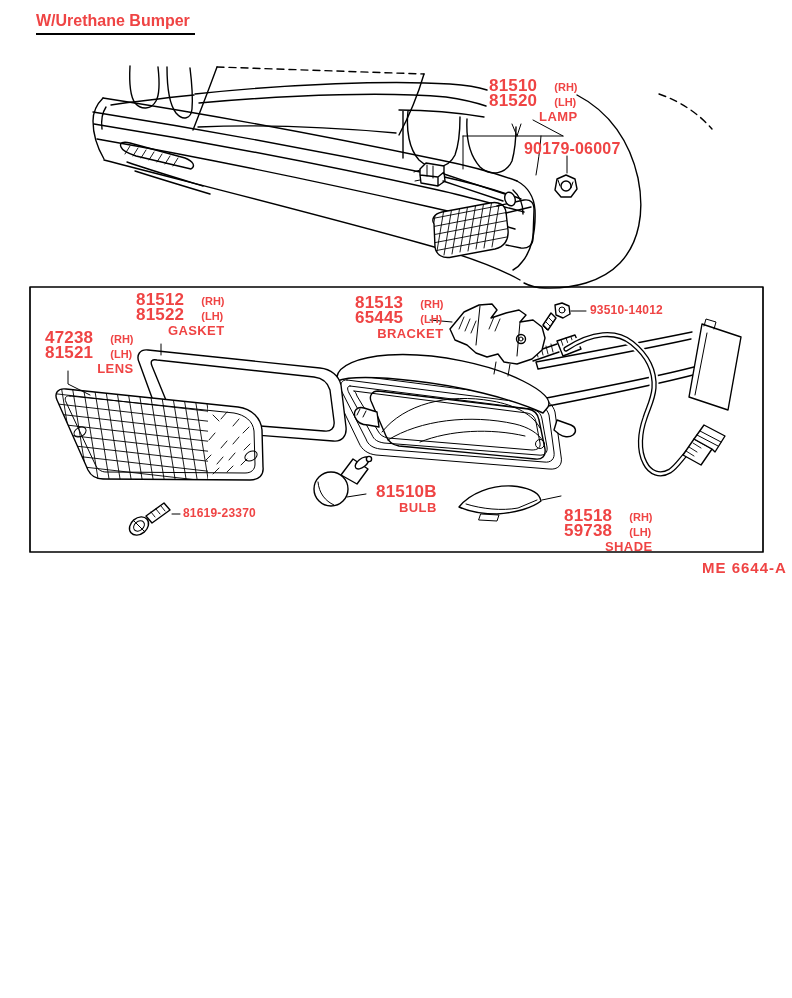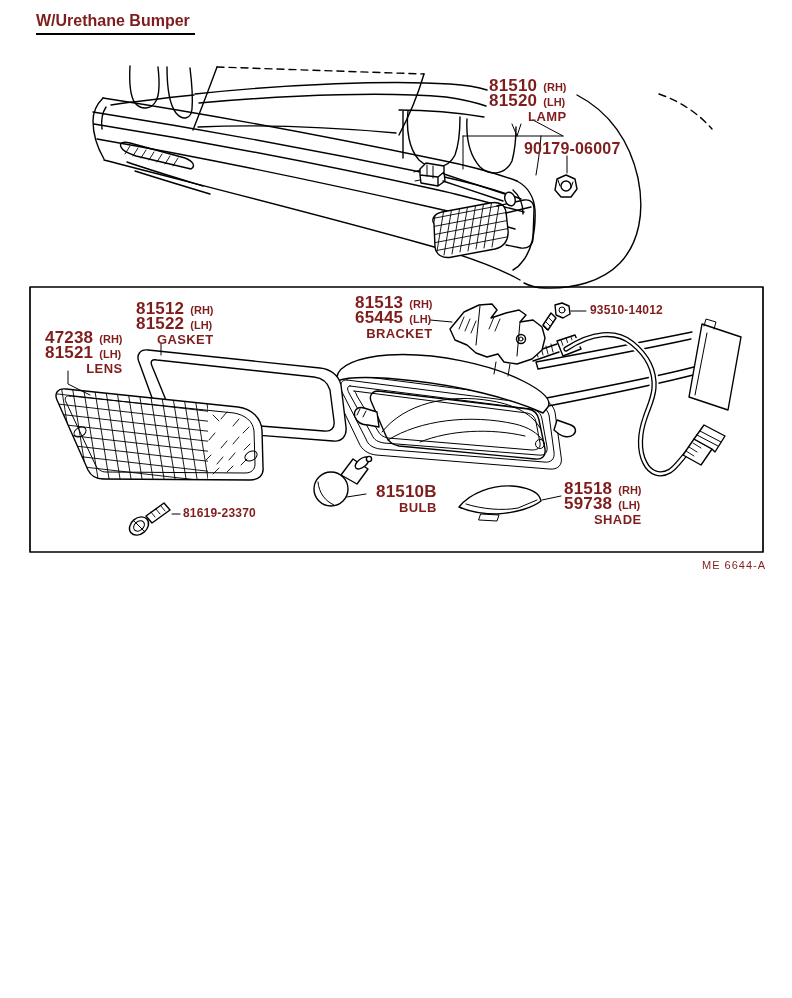--- a/index.html
+++ b/index.html
@@ -1,38 +1,38 @@
 <!DOCTYPE html>
 <html><head>
 <meta charset="utf-8">
 <style>
   html,body{margin:0;padding:0;background:#fff;}
   .page{position:relative;width:792px;height:998px;background:#fff;overflow:hidden;
-        font-family:"Liberation Sans",sans-serif;color:#7f1d1d;}
+        font-family:"Liberation Sans",sans-serif;color:#ef4444;}
   svg{position:absolute;left:0;top:0;}
   svg path, svg rect, svg circle, svg ellipse, svg polygon{
     stroke:#000;stroke-width:1.4;fill:none;stroke-linecap:round;stroke-linejoin:round;}
   .fw{fill:#fff;}
   .thin{stroke-width:1;}
   .hatch{stroke-width:0.9;}
   .dash{stroke-dasharray:7 5;}
   .wire-casing{stroke:#fff;stroke-width:9;fill:none;}
   .wire-outer{stroke:#000;stroke-width:5.2;fill:none;}
   .wire-core{stroke:#fff;stroke-width:2.6;fill:none;}
   .box-border{stroke-width:1.7;}
   .label{position:absolute;white-space:nowrap;font-weight:700;z-index:2;line-height:15px;}
   .pline{display:block;height:15px;line-height:15px;}
   .pn{font-size:17px;letter-spacing:0.2px;}
-  .sfx{font-size:11px;margin-left:6px;}
+  .sfx{font-size:11px;margin-left:17px;}
   .pname{display:block;font-size:13px;letter-spacing:0.4px;margin-top:1px;text-align:right;}
   .single{font-size:12px;letter-spacing:0.2px;}
   .nutnum{font-size:16px;letter-spacing:0.2px;}
   .title{position:absolute;left:36px;top:12px;font-size:16px;font-weight:700;
          border-bottom:2.5px solid #000;padding:0 5px 3px 0;z-index:2;}
-  .doccode{position:absolute;font-size:11px;font-weight:400;letter-spacing:1px;z-index:2;}
+  .doccode{position:absolute;font-size:15px;font-weight:700;letter-spacing:1px;z-index:2;}
 </style>
 </head>
 <body>
 
 <div class="page">
 
 <svg width="792" height="998" viewBox="0 0 792 998">
   <defs>
     <clipPath id="lensClip">
       <path d="M66,389 C58,388 54,393 57,400 L88,470 C91,476 96,479 103,479 L250,480 C259,480 264,475 263,467 L262,430 C261,418 252,409 238,407 Z"></path>
@@ -211,21 +211,21 @@
 <div class="label" style="left:489px;top:78px">
   <span class="pline"><span class="pn">81510</span><span class="sfx">(RH)</span></span>
   <span class="pline"><span class="pn">81520</span><span class="sfx">(LH)</span></span>
   <span class="pname">LAMP</span>
 </div>
 
 <div class="label nutnum" style="left:524px;top:141px">
   <span>90179-06007</span>
 </div>
 
-<div class="label" style="left:136px;top:301px">
+<div class="label" style="left:136px;top:292px">
   <span class="pline"><span class="pn">81512</span><span class="sfx">(RH)</span></span>
   <span class="pline"><span class="pn">81522</span><span class="sfx">(LH)</span></span>
   <span class="pname">GASKET</span>
 </div>
 
 <div class="label" style="left:355px;top:295px">
   <span class="pline"><span class="pn">81513</span><span class="sfx">(RH)</span></span>
   <span class="pline"><span class="pn">65445</span><span class="sfx">(LH)</span></span>
   <span class="pname">BRACKET</span>
 </div>
@@ -238,21 +238,21 @@
   <span class="pline"><span class="pn">47238</span><span class="sfx">(RH)</span></span>
   <span class="pline"><span class="pn">81521</span><span class="sfx">(LH)</span></span>
   <span class="pname">LENS</span>
 </div>
 
 <div class="label" style="left:376px;top:484px">
   <span class="pline"><span class="pn">81510B</span></span>
   <span class="pname">BULB</span>
 </div>
 
-<div class="label" style="left:564px;top:481px">
+<div class="label" style="left:564px;top:508px">
   <span class="pline"><span class="pn">81518</span><span class="sfx">(RH)</span></span>
   <span class="pline"><span class="pn">59738</span><span class="sfx">(LH)</span></span>
   <span class="pname">SHADE</span>
 </div>
 
 <div class="label single" style="left:183px;top:506px">
   <span>81619-23370</span>
 </div>
 
 <div class="doccode" style="left:702px;top:559px">ME 6644-A</div>

